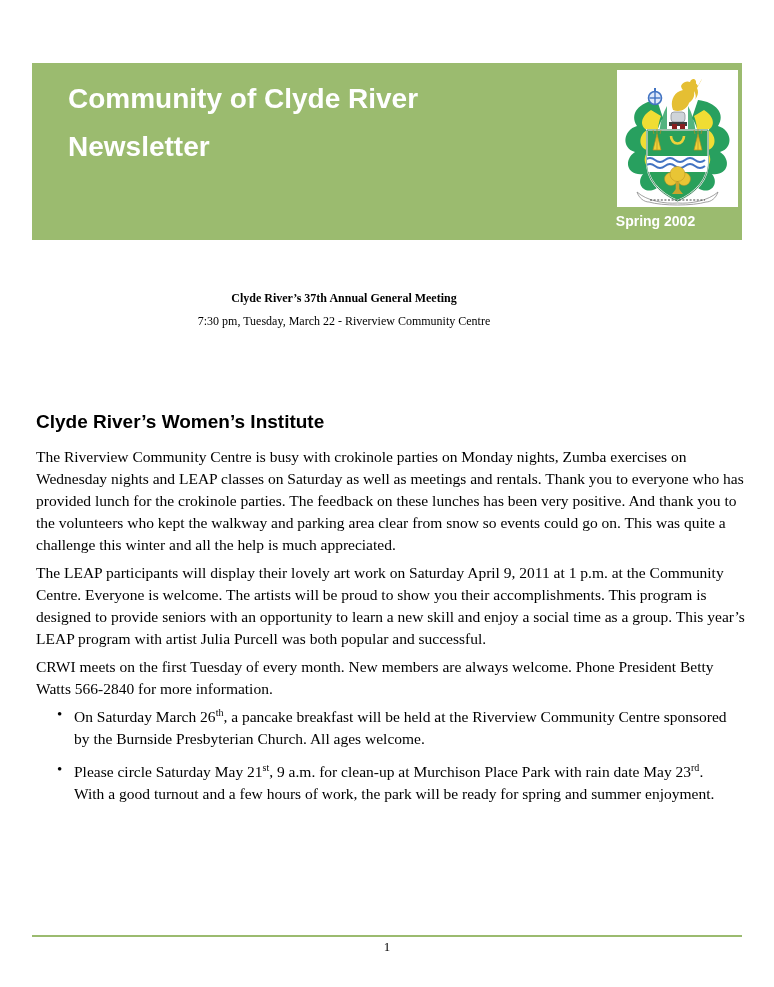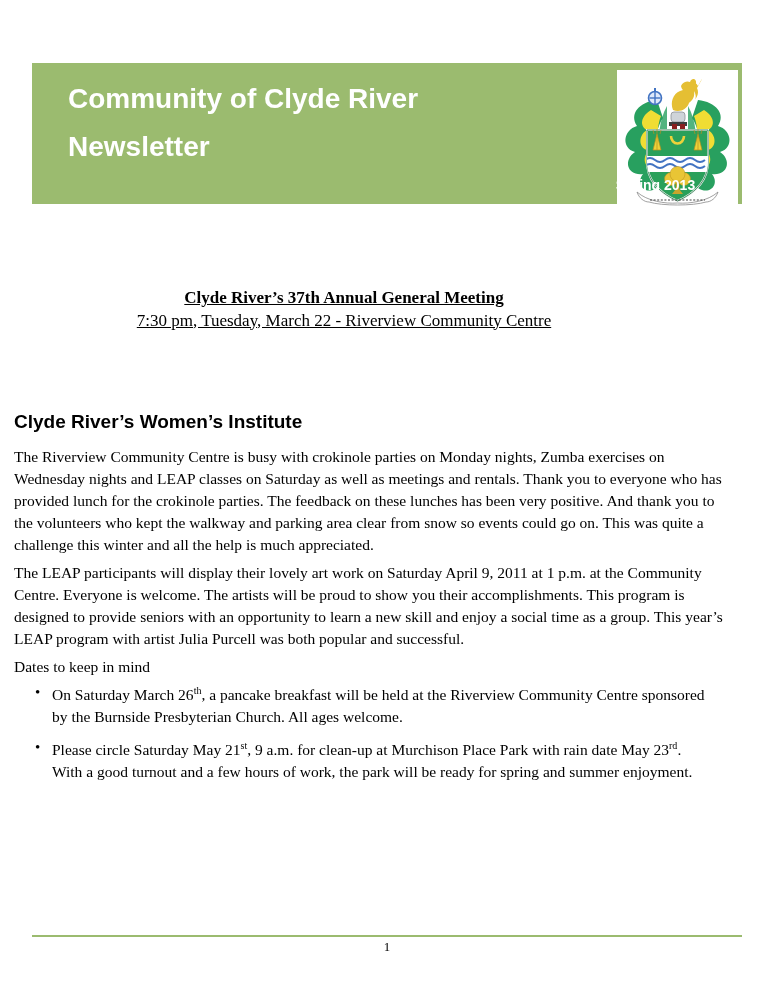--- a/index.html
+++ b/index.html
@@ -13,21 +13,21 @@
     color: #000000;
     overflow: hidden;
   }
 
   
   .banner {
     position: absolute;
     left: 32px;
     top: 63px;
     width: 710px;
-    height: 141px;
+    height: 177px;
     background: #9bbb6f;
   }
   .banner-title {
     position: absolute;
     left: 36px;
     top: 12px;
     font-family: "Liberation Sans", sans-serif;
     font-weight: bold;
     font-size: 28px;
     line-height: 48px;
@@ -54,31 +54,30 @@
     color: #ffffff;
   }
 
   
   .announcement {
     position: absolute;
     top: 287px;
     left: 0;
     width: 688px;
     text-align: center;
-    font-size: 17px;
+    font-size: 12px;
     line-height: 22.5px;
-    text-decoration: underline;
   }
   .announcement .ann-title { font-weight: bold; }
 
   
   .article {
     position: absolute;
     top: 410px;
-    left: 14px;
+    left: 36px;
     width: 714px;
     font-size: 15.5px;
     line-height: 22px;
   }
   .article h2 {
     margin: 0 0 12px 0;
     font-family: "Liberation Sans", sans-serif;
     font-weight: bold;
     font-size: 19px;
     line-height: 24px;
@@ -220,33 +219,33 @@
           </g>
         </g>
 
         <g>
           <path d="M20,122 C30,131 48,134 60.5,133 C73,134 91,131 101,122 C99,128 94,132 89,132 C76,136 45,136 32,132 C27,132 22,128 20,122 Z" fill="#ffffff" stroke="#8a8a8a" stroke-width="0.8"></path>
           <path d="M33,130 L88,130" stroke="#444444" stroke-width="1.2" stroke-dasharray="2,1.6"></path>
         </g>
       </svg>
     </div>
 
-    <div class="issue-label">Spring 2013</div>
+    <div class="issue-label">Spring 2002</div>
   </div>
 
   <div class="announcement">
     <div class="ann-title">Clyde River’s 37th Annual General Meeting</div>
     <div>7:30 pm, Tuesday, March 22 - Riverview Community Centre</div>
   </div>
 
   <div class="article">
     <h2>Clyde River’s Women’s Institute</h2>
     <p>The Riverview Community Centre is busy with crokinole parties on Monday nights, Zumba exercises on Wednesday nights and LEAP classes on Saturday as well as meetings and rentals. Thank you to everyone who has provided lunch for the crokinole parties. The feedback on these lunches has been very positive.  And thank you to the volunteers who kept the walkway and parking area clear from snow so events could go on. This was quite a challenge this winter and all the help is much appreciated.</p>
     <p>The LEAP participants will display their lovely art work on Saturday April 9, 2011 at 1 p.m. at the Community Centre. Everyone is welcome. The artists will be proud to show you their accomplishments.  This program is designed to provide seniors with an opportunity to learn a new skill and enjoy a social time as a group. This year’s LEAP program with artist Julia Purcell was both popular and successful.</p>
-    <p class="dates-intro">Dates to keep in mind</p>
+    <p>CRWI meets on the first Tuesday of every month. New members are always welcome. Phone President Betty Watts 566-2840 for more information.</p>
     <ul>
       <li><span>On Saturday March 26</span><sup>th</sup><span>, a pancake breakfast will be held at the Riverview Community Centre sponsored by the Burnside Presbyterian Church. All ages welcome.</span></li>
       <li><span>Please circle Saturday May 21</span><sup>st</sup><span>, 9 a.m. for clean-up at Murchison Place Park with rain date May 23</span><sup>rd</sup><span>. With a good turnout and a few hours of work, the park will be ready for spring and summer enjoyment.</span></li>
     </ul>
   </div>
 
   <div class="footer-rule"></div>
   <div class="page-number">1</div>
 
 </div>

